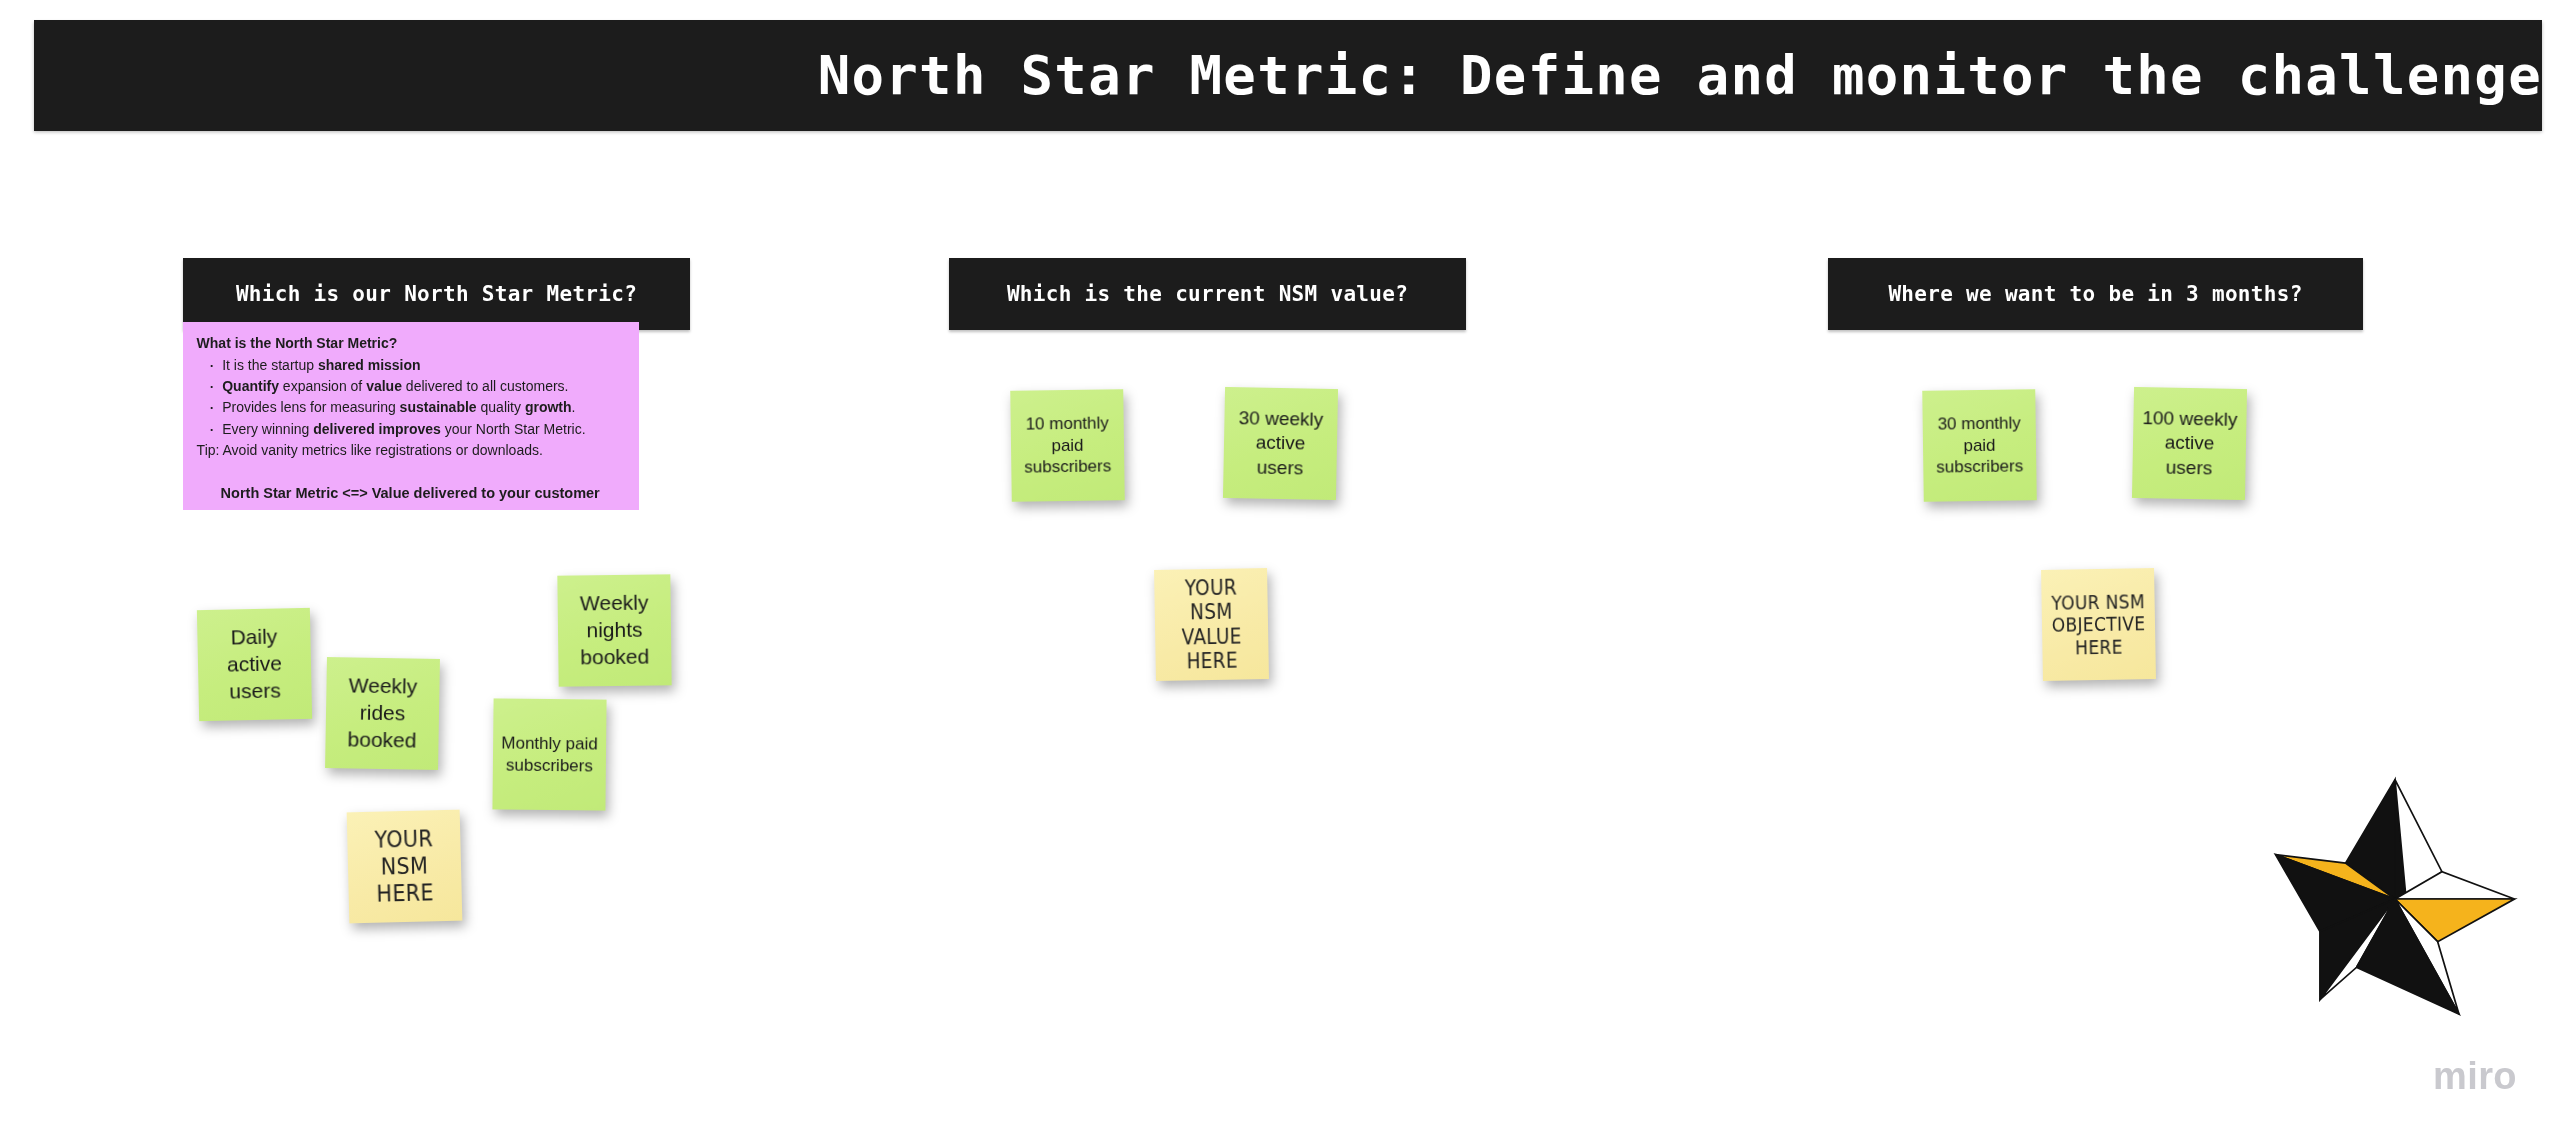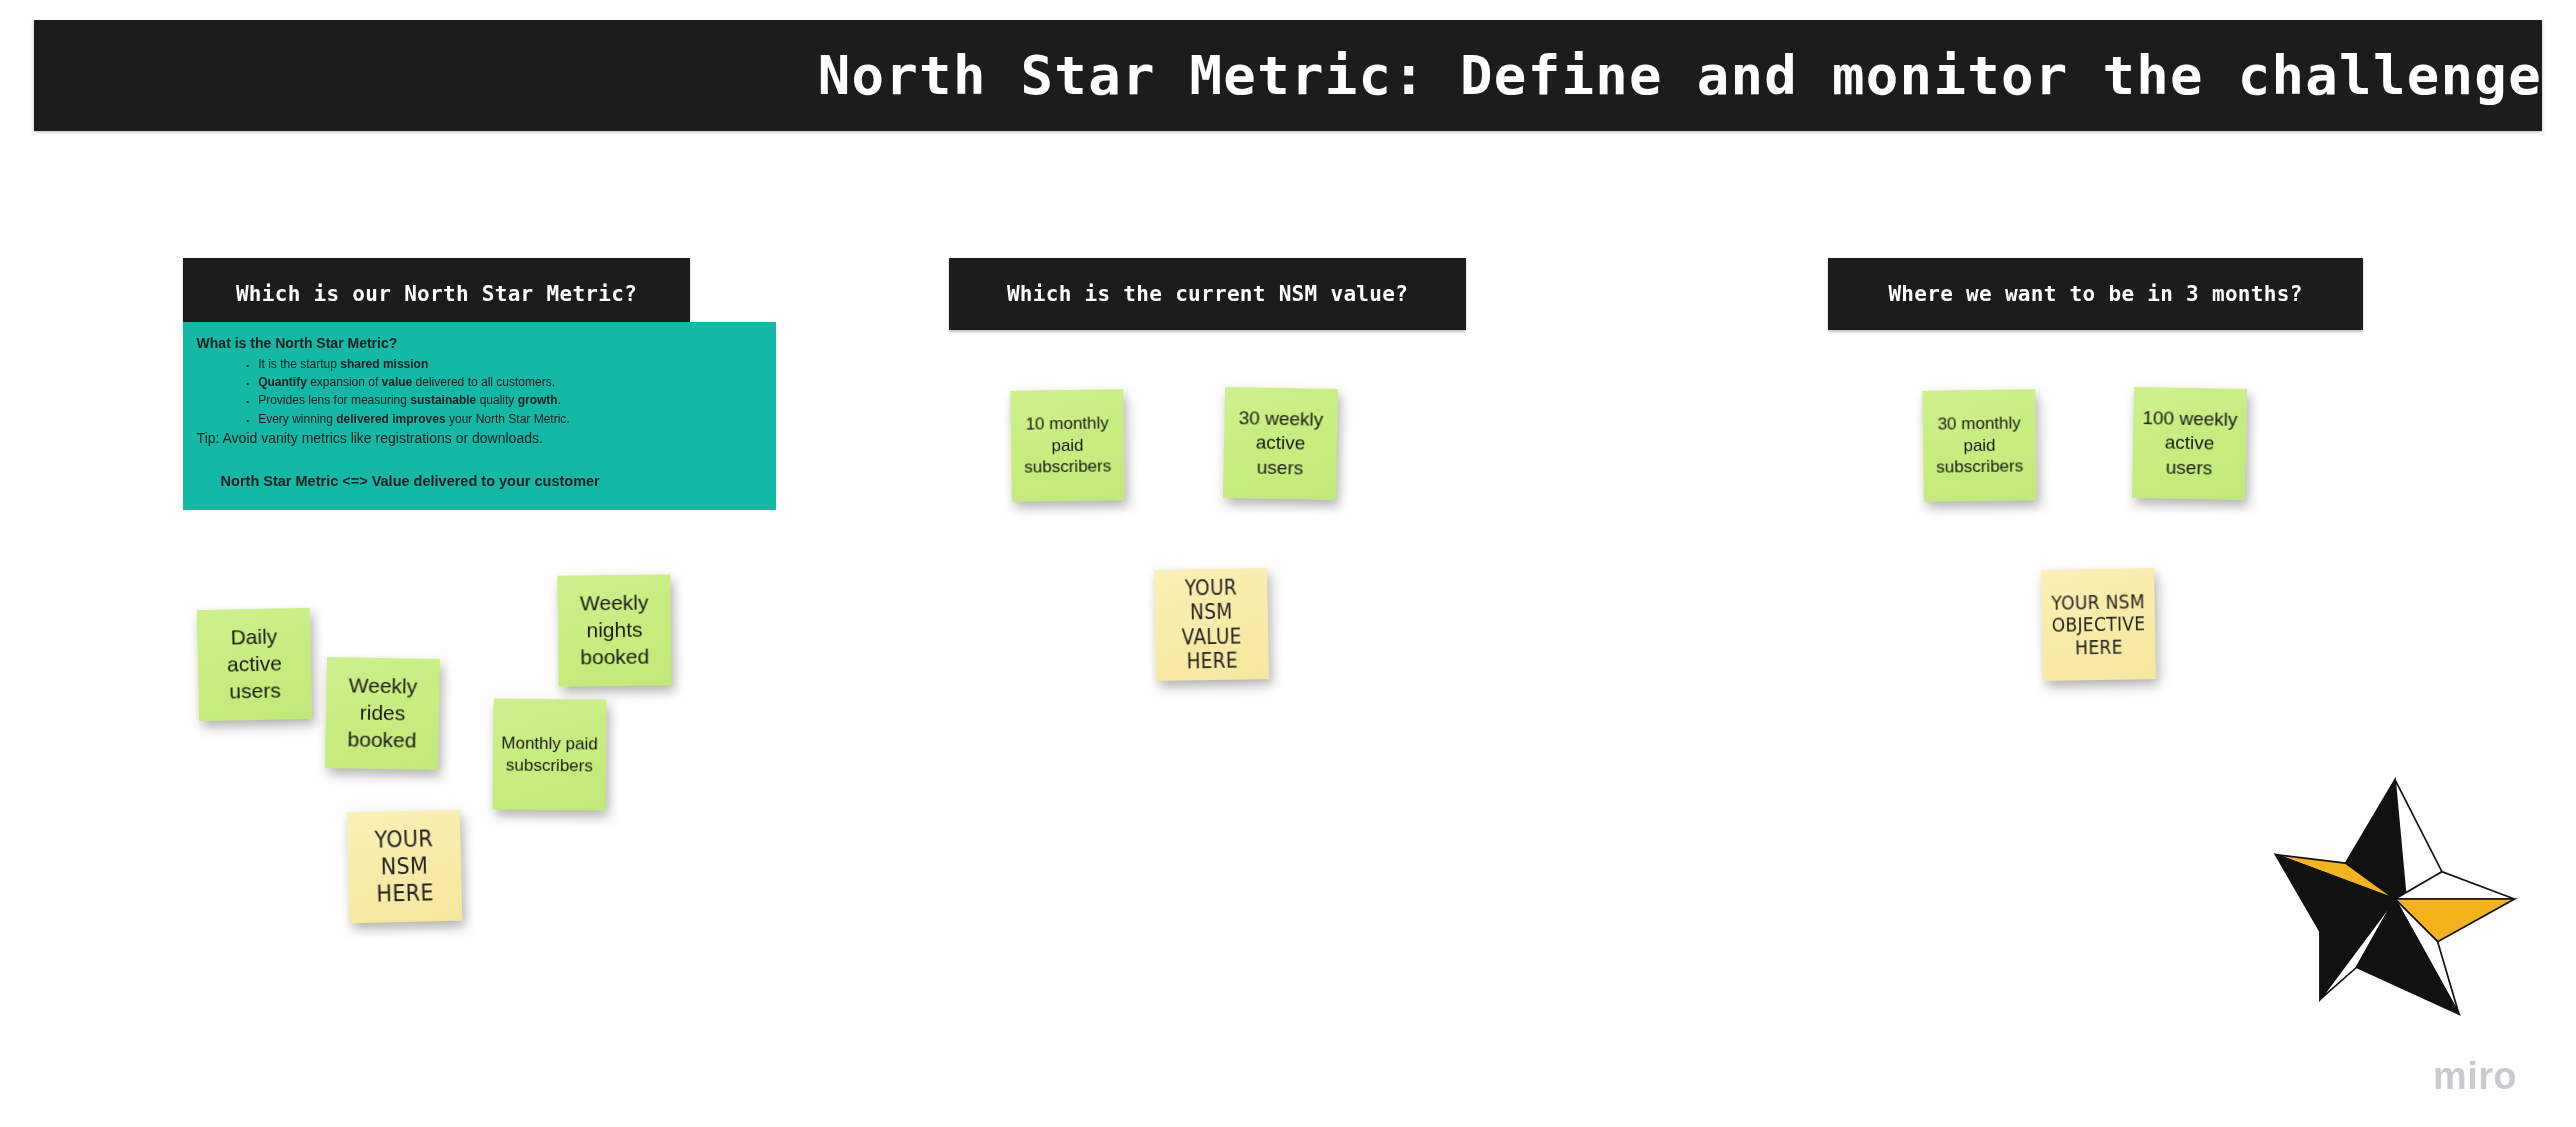--- a/index.html
+++ b/index.html
@@ -59,44 +59,43 @@
 
   #panel-header-1 { left: 183px;  top: 258px; width: 507px; }
   #panel-header-2 { left: 949px; top: 258px; width: 517px; }
   #panel-header-3 { left: 1828px; top: 258px; width: 535px; }
 
   
   #info-box {
     position: absolute;
     left: 183px;
     top: 322px;
-    width: 593px;
+    width: 456px;
     height: 188px;
-    background: #14b8a6;
+    background: #f0abfc;
     box-sizing: border-box;
     padding: 11px 13.6px 0 13.6px;
     font-size: 14px;
     color: #1d1d1d;
     line-height: 1.44;
   }
   #info-box .info-heading {
     font-weight: bold;
     font-size: 14px;
     margin-bottom: 1.7px;
   }
   #info-box ul {
     margin: 0;
     padding: 0 0 0 25.6px;
     list-style: none;
   }
   #info-box ul li {
     position: relative;
-    font-size: 12px;
+    font-size: 14px;
     line-height: 1.52;
-    margin-left: 36px;
   }
   #info-box ul li:before {
     content: "\00B7";
     position: absolute;
     left: -13.6px;
     top: -0.9px;
     font-size: 19px;
     line-height: 1.2;
   }
   #info-box .info-tip {

